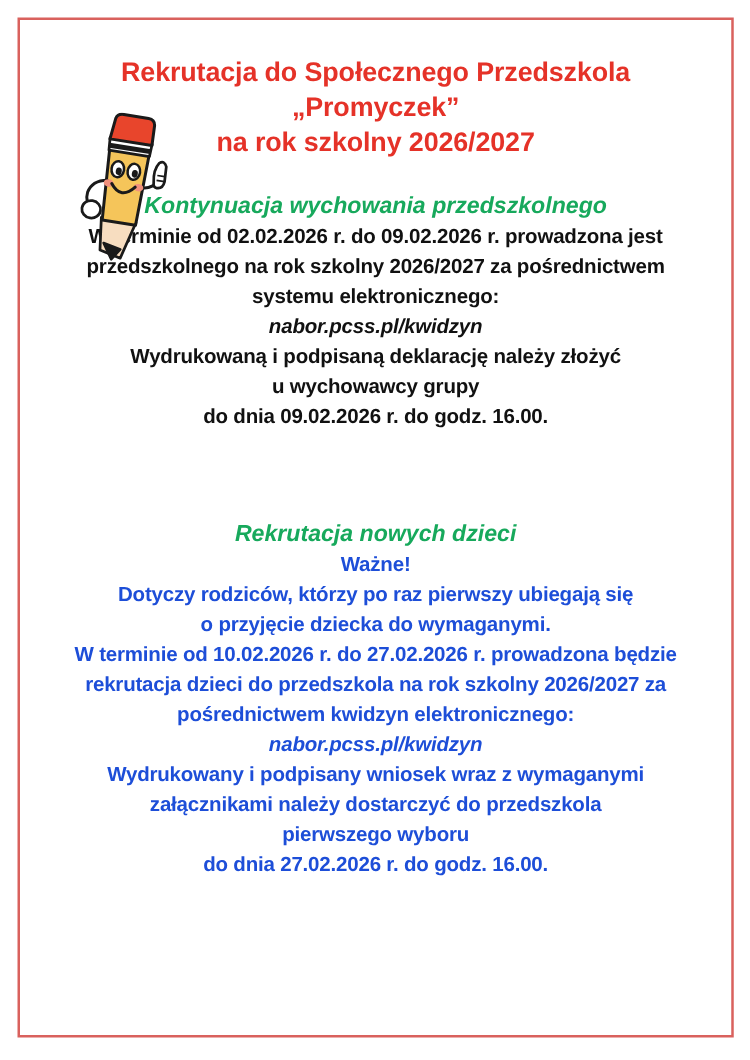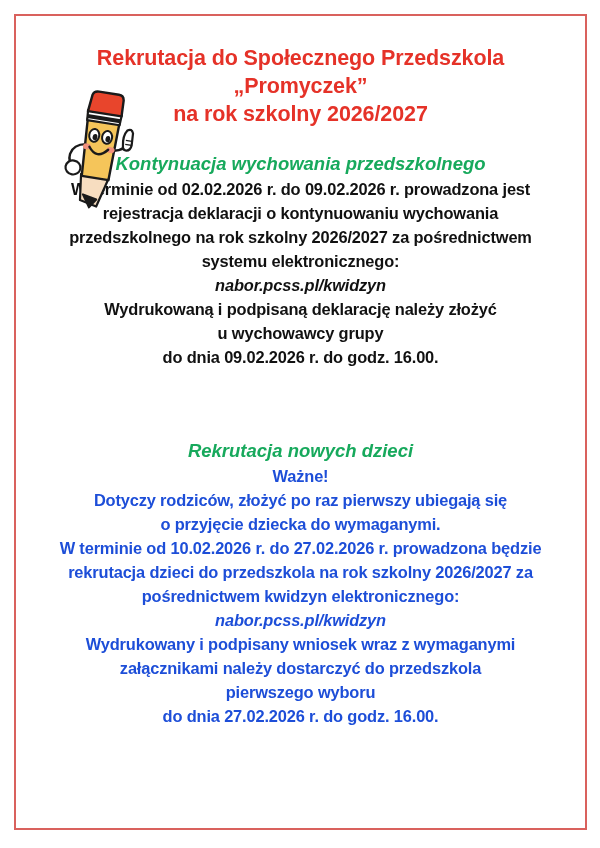--- a/index.html
+++ b/index.html
@@ -147,35 +147,34 @@
         <span class="title-line">Rekrutacja do Społecznego Przedszkola</span>
         <span class="title-line">„Promyczek”</span>
         <span class="title-line">na rok szkolny 2026/2027</span>
       </div>
     </div>
 
     <div class="section section-continuation">
       <h2 class="section-heading" style="color: rgb(23, 169, 92);">Kontynuacja wychowania przedszkolnego</h2>
       <div class="body-lines" style="color: rgb(17, 17, 17);">
         <span class="body-line">W terminie od 02.02.2026 r. do 09.02.2026 r. prowadzona jest</span>
-        <span class="body-line">rejestracja deklaracji o kontynuowaniu wychowania</span>
         <span class="body-line">przedszkolnego na rok szkolny 2026/2027 za pośrednictwem</span>
         <span class="body-line">systemu elektronicznego:</span>
         <span class="body-line url">nabor.pcss.pl/kwidzyn</span>
         <span class="body-line">Wydrukowaną i podpisaną deklarację należy złożyć</span>
         <span class="body-line">u wychowawcy grupy</span>
         <span class="body-line">do dnia 09.02.2026 r. do godz. 16.00.</span>
       </div>
     </div>
 
     <div class="section section-recruitment">
       <h2 class="section-heading" style="color: rgb(23, 169, 92);">Rekrutacja nowych dzieci</h2>
       <div class="body-lines" style="color: #1d4ed8;">
         <span class="body-line">Ważne!</span>
-        <span class="body-line">Dotyczy rodziców, złożyć po raz pierwszy ubiegają się</span>
+        <span class="body-line">Dotyczy rodziców, którzy po raz pierwszy ubiegają się</span>
         <span class="body-line">o przyjęcie dziecka do wymaganymi.</span>
         <span class="body-line">W terminie od 10.02.2026 r. do 27.02.2026 r. prowadzona będzie</span>
         <span class="body-line">rekrutacja dzieci do przedszkola na rok szkolny 2026/2027 za</span>
         <span class="body-line">pośrednictwem kwidzyn elektronicznego:</span>
         <span class="body-line url">nabor.pcss.pl/kwidzyn</span>
         <span class="body-line">Wydrukowany i podpisany wniosek wraz z wymaganymi</span>
         <span class="body-line">załącznikami należy dostarczyć do przedszkola</span>
         <span class="body-line">pierwszego wyboru</span>
         <span class="body-line">do dnia 27.02.2026 r. do godz. 16.00.</span>
       </div>

